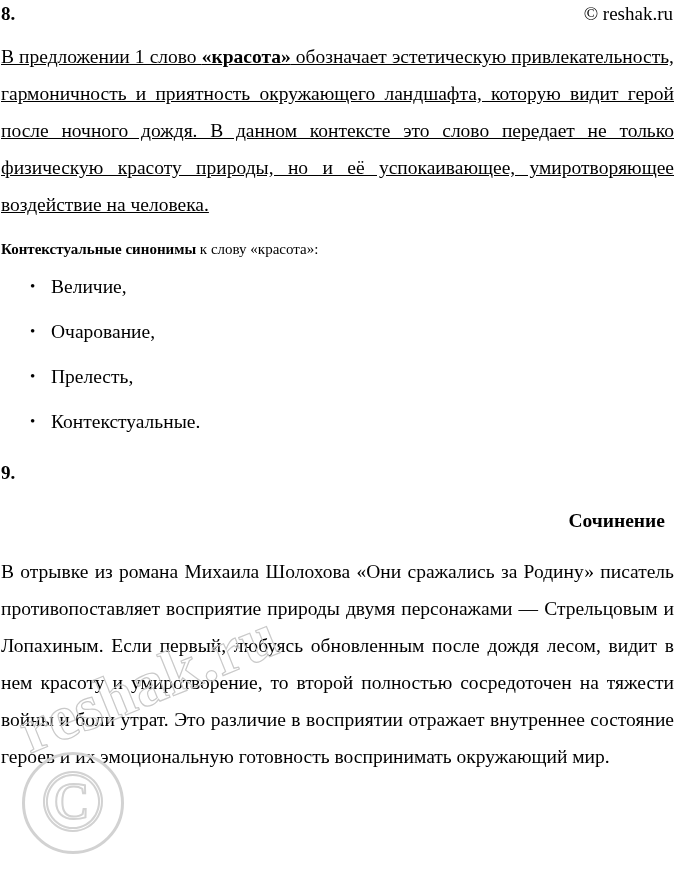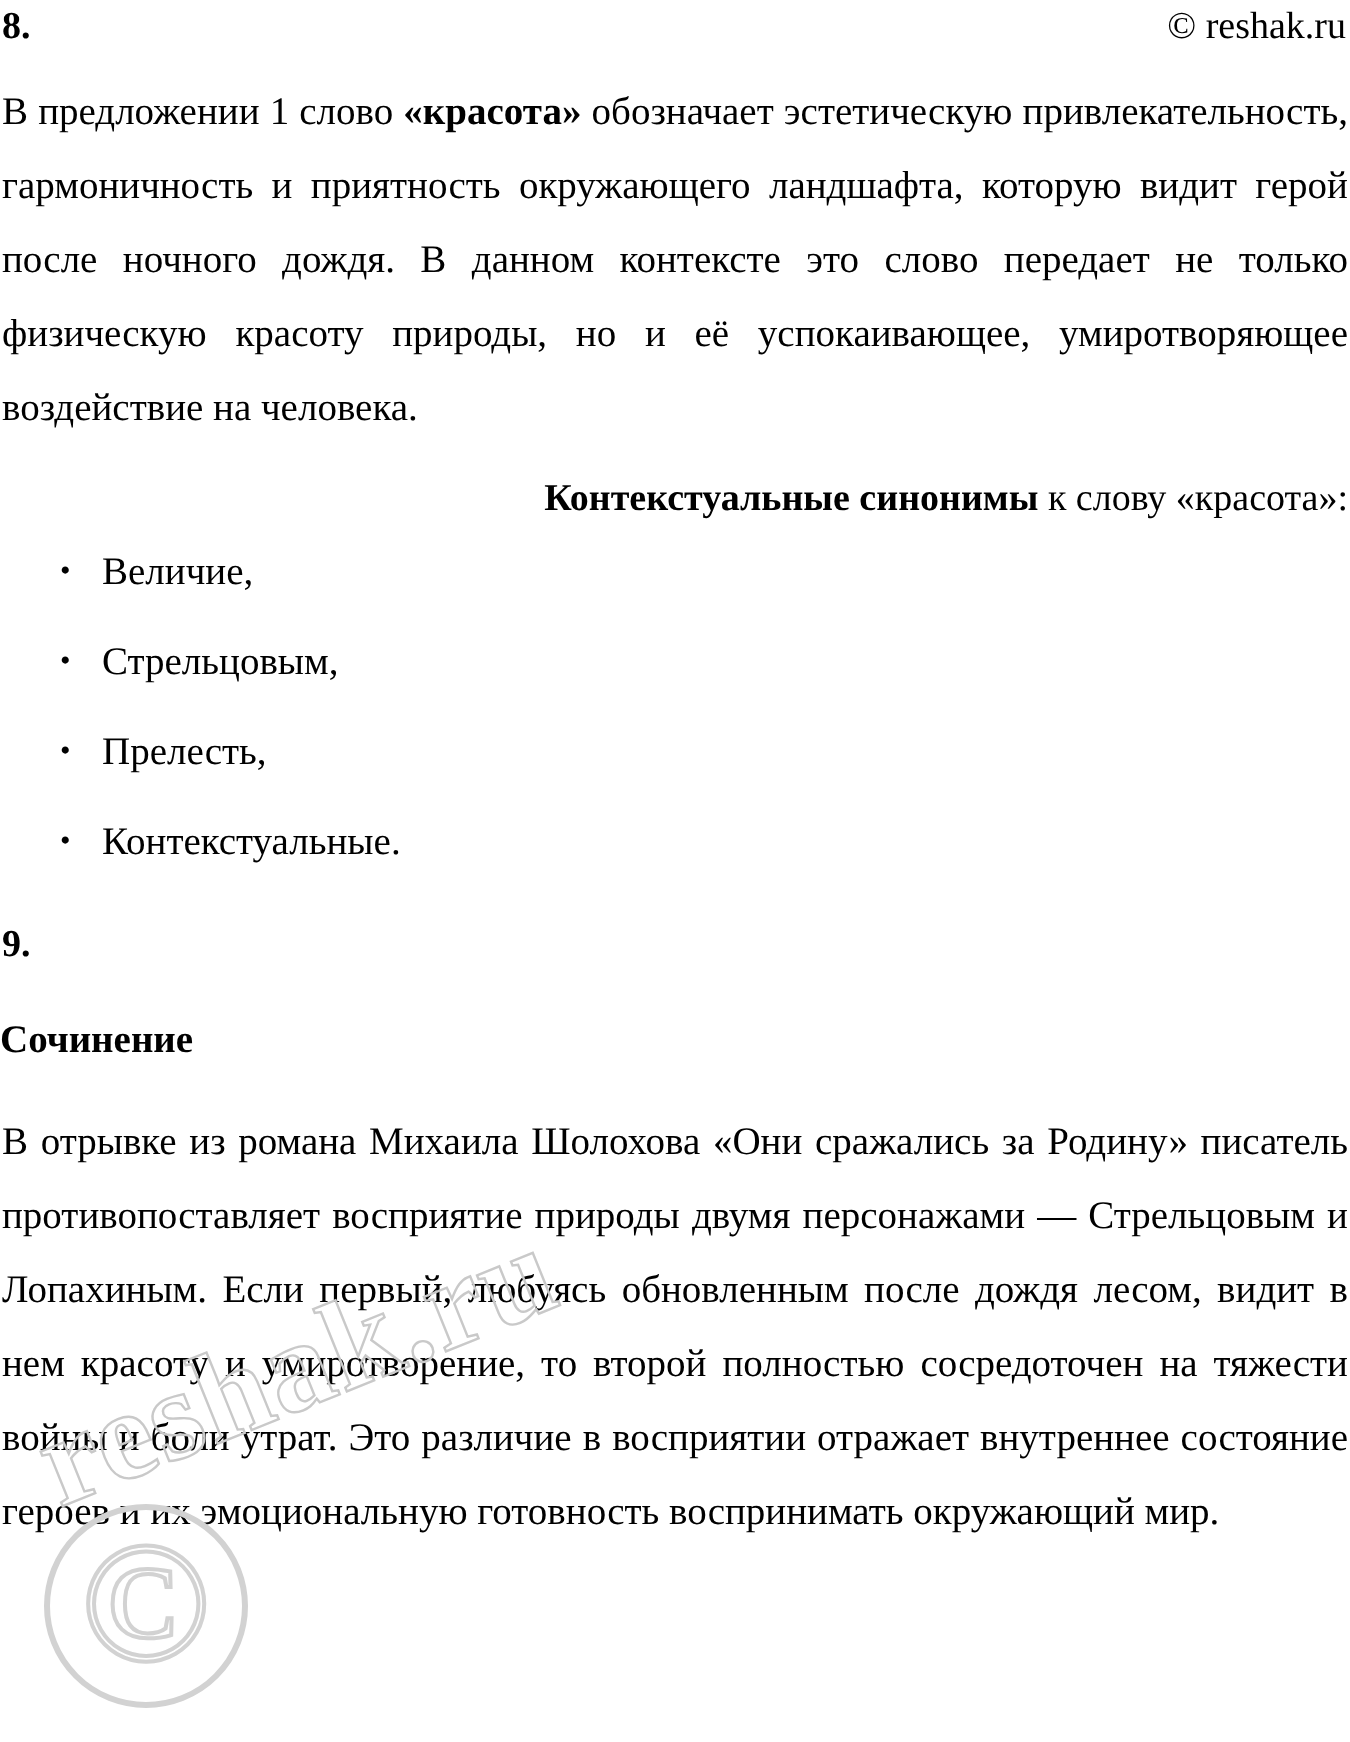--- a/index.html
+++ b/index.html
@@ -87,31 +87,31 @@
 
   .para {
     font-size: 19.5px;
     line-height: 37px;
     text-align: justify;
     text-justify: inter-word;
     margin: 0 0 0 0;
     padding: 0 1px 0 1px;
     hyphens: none;
   }
-  .para.first { margin-top: 10px; }
+  .para.first { margin-top: 10px; text-decoration: underline; }
 
   .spacer-sm { height: 8px; }
   .spacer-md { height: 14px; }
 
   .lead {
-    font-size: 19px;
+    font-size: 15px;
     line-height: 37px;
     margin: 0;
     padding: 0 1px;
-    text-align: right;
+    text-align: left;
   }
   .lead b { font-weight: 700; }
 
   ul.syn-list {
     list-style: none;
     margin: 0;
     padding: 0;
   }
   ul.syn-list li {
     position: relative;
@@ -129,21 +129,21 @@
     font-size: 15px;
   }
 
   .section-num {
     font-size: 19px;
     font-weight: 700;
     line-height: 34px;
     padding-left: 1px;
   }
   .essay-title {
-    text-align: left;
+    text-align: right;
     font-size: 19.5px;
     font-weight: 700;
     line-height: 37px;
     margin-top: 12px;
     padding-right: 10px;
   }
 </style>
 </head>
 <body>
 
@@ -160,21 +160,21 @@
   </div>
 
   <p class="para first"><span>В предложении 1 слово </span><b>«красота»</b><span> обозначает эстетическую привлекательность, гармоничность и приятность окружающего ландшафта, которую видит герой после ночного дождя. В данном контексте это слово передает не только физическую красоту природы, но и её успокаивающее, умиротворяющее воздействие на человека.</span></p>
 
   <div class="spacer-sm"></div>
 
   <p class="lead"><b>Контекстуальные синонимы</b><span> к слову «красота»:</span></p>
 
   <ul class="syn-list">
     <li><span class="bullet">•</span><span>Величие,</span></li>
-    <li><span class="bullet">•</span><span>Стрельцовым,</span></li>
+    <li><span class="bullet">•</span><span>Очарование,</span></li>
     <li><span class="bullet">•</span><span>Прелесть,</span></li>
     <li><span class="bullet">•</span><span>Контекстуальные.</span></li>
   </ul>
 
   <div class="spacer-sm"></div>
 
 
   <div class="section-num">9.</div>
 
   <div class="essay-title">Сочинение</div>

